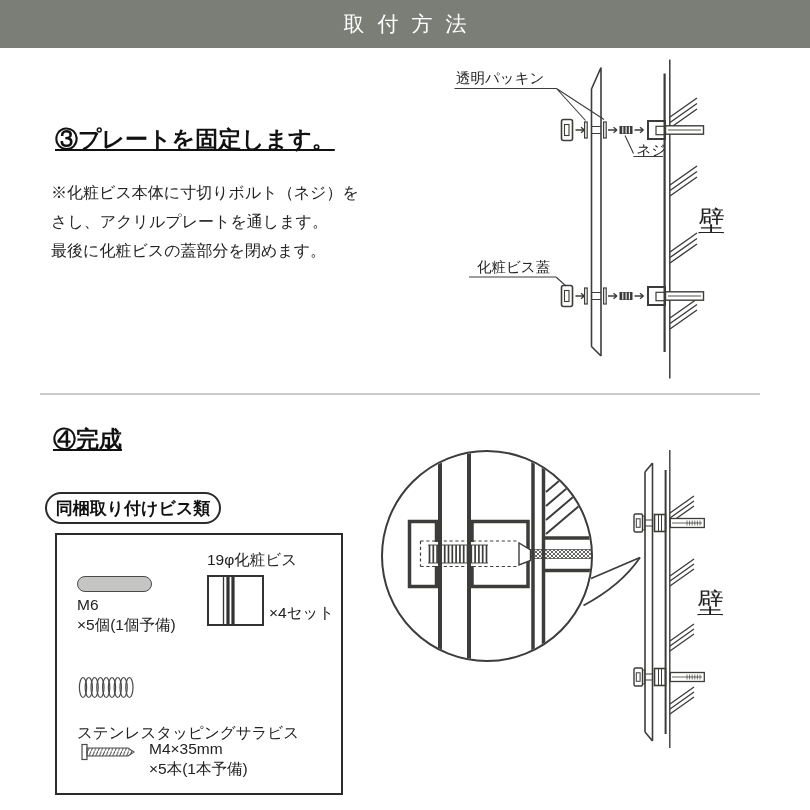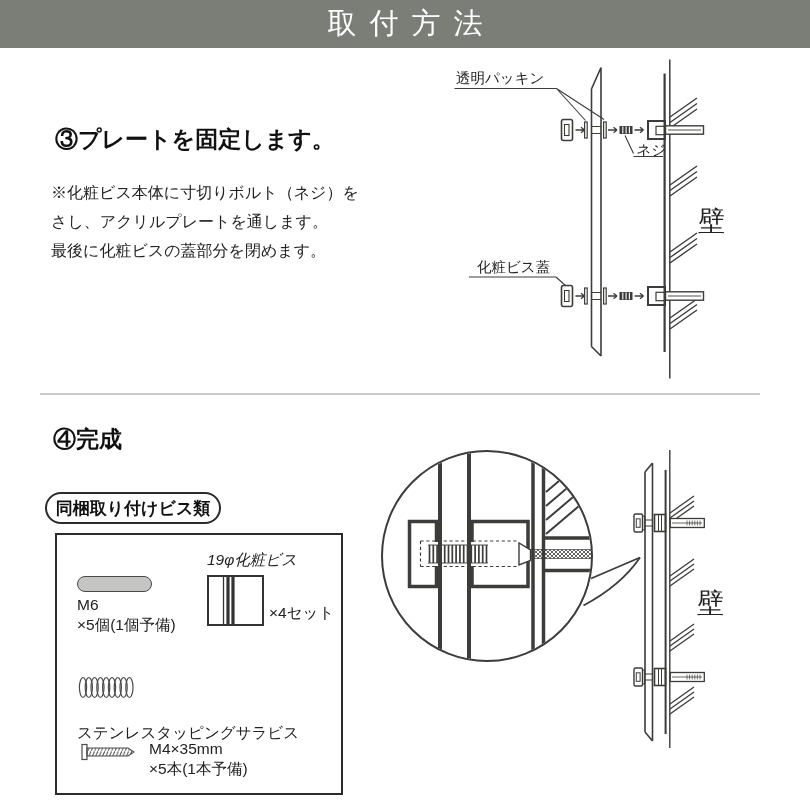--- a/index.html
+++ b/index.html
@@ -3,23 +3,23 @@
 <meta charset="utf-8">
 <style>
   html,body{margin:0;padding:0;background:#fff;}
   .page{
     position:relative;width:810px;height:810px;background:#ffffff;overflow:hidden;
     font-family:"Liberation Sans",sans-serif;color:#1f1f1f;
   }
   
   .hdr{position:absolute;left:0;top:0;width:810px;height:48px;background:#7a7e77;
        display:flex;align-items:center;justify-content:center;}
-  .hdr h1{margin:15px;font-size:29px;font-weight:400;color:#ffffff;letter-spacing:13px;text-indent:13px;}
-  
-  .h-step{position:absolute;margin:0;font-size:23px;font-weight:bold;color:#111;}
+  .hdr h1{margin:15px;font-size:21px;font-weight:400;color:#ffffff;letter-spacing:13px;text-indent:13px;}
+  
+  .h-step{position:absolute;margin:0;font-size:23px;font-weight:bold;color:#111;text-decoration:underline;}
   #step3-h{left:55px;top:124px;}
   #step4-h{left:53px;top:424px;}
   .note{position:absolute;left:47px;top:174px;margin:4px;font-size:16px;line-height:29px;color:#222;}
   
   .divider{position:absolute;left:40px;top:393px;width:720px;height:2px;background:#cacaca;}
   
   .pill{position:absolute;left:45px;top:492px;width:172px;height:28px;border:2px solid #2b2b2b;
         border-radius:17px;display:flex;align-items:center;justify-content:center;
         font-size:17px;font-weight:bold;color:#111;text-align:right;}
   
@@ -117,21 +117,21 @@
 
   <h2 class="h-step" id="step4-h">④完成</h2>
 
   <div class="pill">同梱取り付けビス類</div>
 
   <div class="parts-box"></div>
   <div class="plug-bar"></div>
   <span class="plabel" style="left:77px;top:596px;">M6</span>
   <span class="plabel" style="left:77px;top:615px;">×5個(1個予備)</span>
 
-  <span class="plabel" style="left:207px;top:550px;font-style:italic;">19φ化粧ビス</span>
+  <span class="plabel" style="left:207px;top:550px;">19φ化粧ビス</span>
   <svg class="icon-svg" style="left:207px;top:575px;" width="57" height="51" viewBox="0 0 57 51">
     <rect x="1" y="1" width="55" height="49" fill="#ffffff" stroke="#333" stroke-width="2"></rect>
     <path stroke="#333" stroke-width="1.3" d="M16.5,1 V50"></path>
     <path stroke="#333" stroke-width="3.2" d="M21,1 V50 M26,1 V50"></path>
   </svg>
   <span class="plabel" style="left:269px;top:603px;">×4セット</span>
 
   <svg class="icon-svg" style="left:78px;top:676px;" width="58" height="23" viewBox="0 0 58 23">
     <g fill="none" stroke="#4a4a4a" stroke-width="1.2">
       <ellipse cx="5" cy="11.5" rx="3.6" ry="10"></ellipse>

